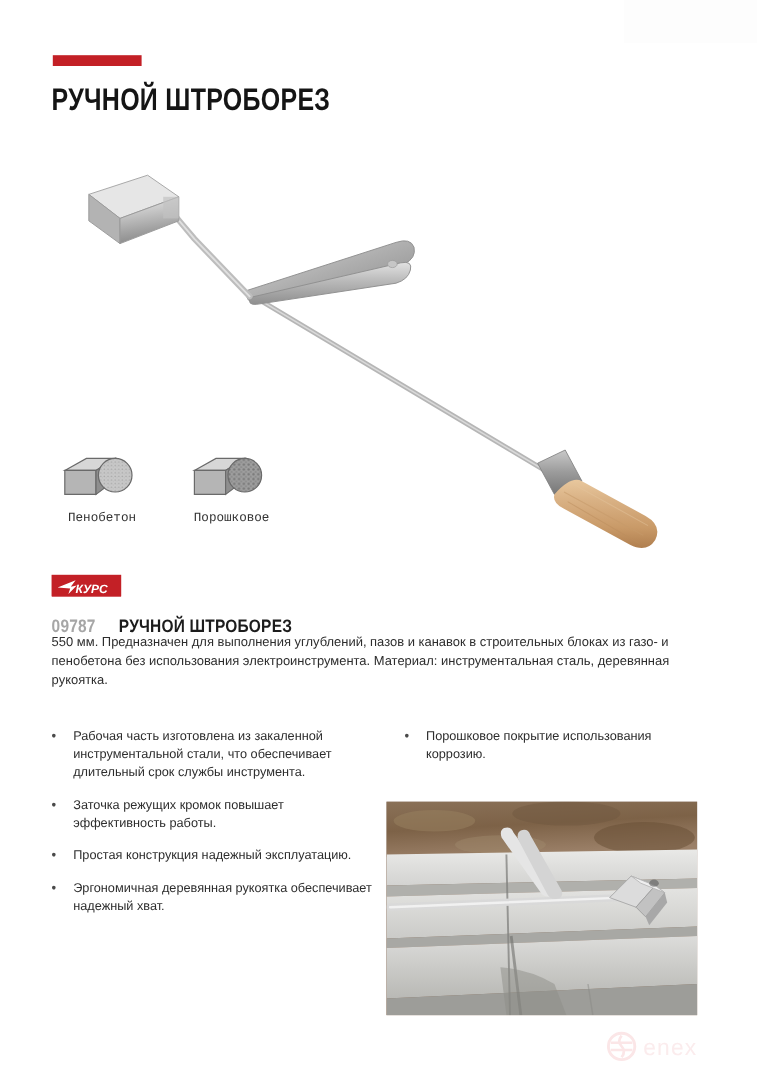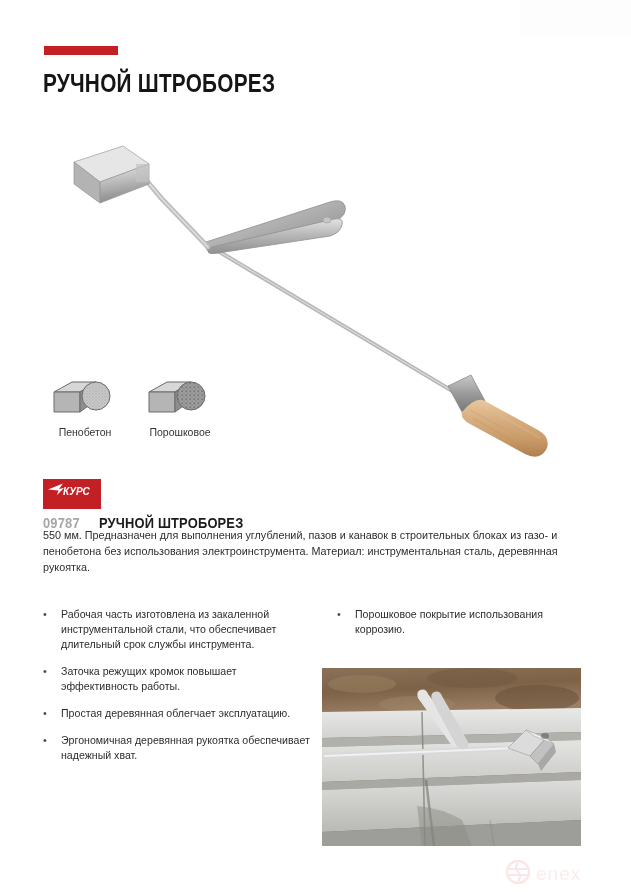--- a/index.html
+++ b/index.html
@@ -60,21 +60,22 @@
     height: 340px;
   }
   .hero svg { display: block; }
 
   
   .materials {
     position: absolute;
     left: 46px;
     top: 378px;
     display: flex;
-    gap: 17px;
+    gap: 30px;
+    font-family: Liberation Mono, monospace;
   }
   .material {
     width: 78px;
     text-align: center;
   }
   .material-art {
     position: relative;
     height: 46px;
   }
   .material-art svg { display: block; margin: 0 auto; }
@@ -84,21 +85,21 @@
     color: #333333;
     white-space: nowrap;
   }
 
   
   .brand-logo {
     position: absolute;
     left: 43px;
     top: 479px;
     width: 58px;
-    height: 30px;
+    height: 18px;
     background: #c32026;
     overflow: hidden;
   }
   .brand-logo svg { display: block; }
 
   
   .sku-row {
     position: absolute;
     left: 43px;
     top: 514px;
@@ -320,21 +321,21 @@
       <div class="feature-item">
         <span class="feature-bullet">•</span>
         <span class="feature-text">Рабочая часть изготовлена из закаленной инструментальной стали, что обеспечивает длительный срок службы инструмента.</span>
       </div>
       <div class="feature-item">
         <span class="feature-bullet">•</span>
         <span class="feature-text">Заточка режущих кромок повышает эффективность работы.</span>
       </div>
       <div class="feature-item">
         <span class="feature-bullet">•</span>
-        <span class="feature-text">Простая деревянная облегчает эксплуатацию.</span>
+        <span class="feature-text">Простая конструкция надежный эксплуатацию.</span>
       </div>
       <div class="feature-item">
         <span class="feature-bullet">•</span>
         <span class="feature-text">Эргономичная деревянная рукоятка обеспечивает надежный хват.</span>
       </div>
     </div>
 
     <div class="feature-col right">
       <div class="feature-item">
         <span class="feature-bullet">•</span>

